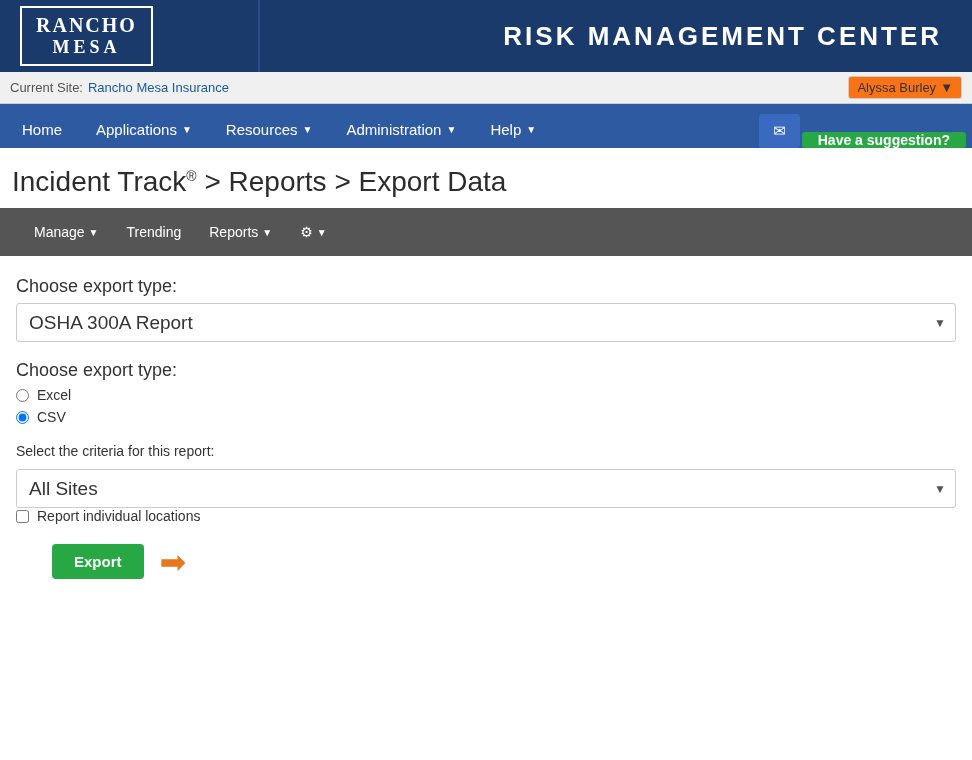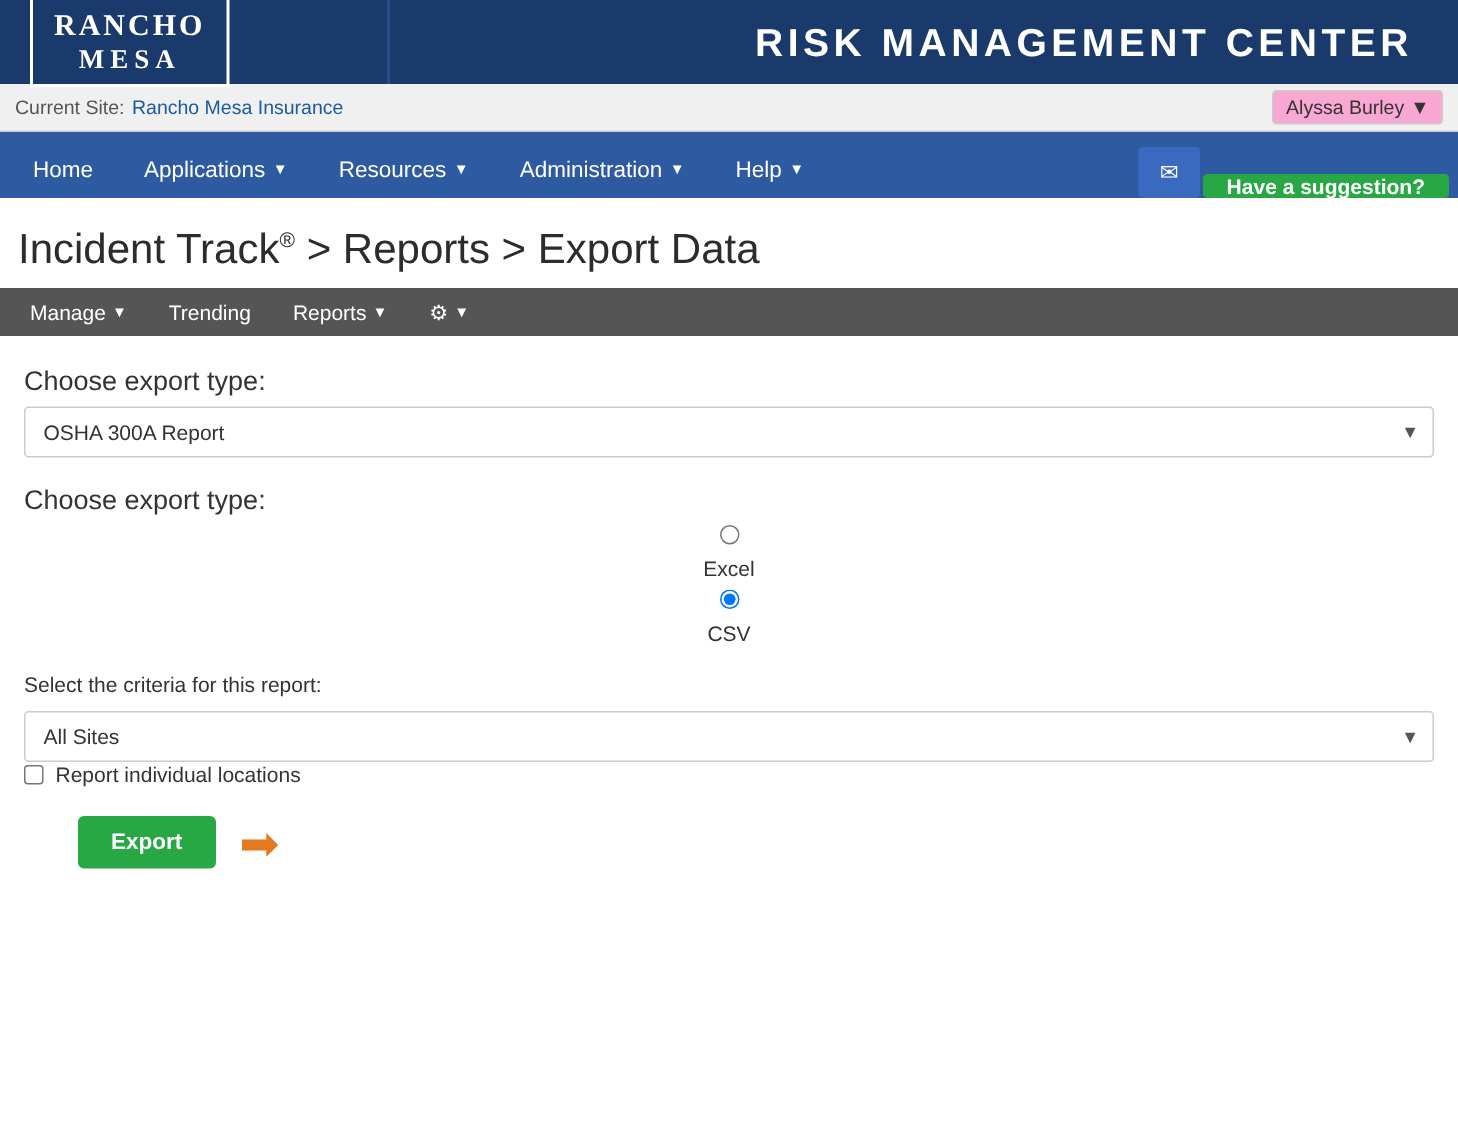--- a/index.html
+++ b/index.html
@@ -3,21 +3,21 @@
   <meta charset="utf-8">
   <style>
     * { box-sizing: border-box; margin: 0; padding: 0; }
     body { font-family: Arial, sans-serif; font-size: 14px; background: #fff; color: #333; }
 
     
     .header {
       display: flex;
       align-items: stretch;
       background: #1a3a6b;
-      height: 56px;
+      height: 72px;
     }
     .header-logo {
       background: #1a3a6b;
       display: flex;
       align-items: center;
       padding: 0 20px;
       border-right: 2px solid #2a4a8b;
       min-width: 260px;
     }
     .logo-box {
@@ -56,21 +56,21 @@
       font-size: 13px;
     }
     .current-site { display: flex; align-items: center; gap: 5px; }
     .current-site-label { color: #555; }
     .current-site-link { color: #1a5aa0; text-decoration: none; }
     .user-dropdown {
       display: flex;
       align-items: center;
       gap: 4px;
       cursor: pointer;
-      background: #f9a8d4;
+      background: #f97316;
       border: 1px solid #ccc;
       padding: 3px 8px;
       border-radius: 3px;
     }
     .user-dropdown span { color: #333; }
 
     
     .navbar {
       background: #2d5aa0;
       display: flex;
@@ -122,22 +122,22 @@
       font-weight: 300;
     }
     .page-title sup { font-size: 14px; }
 
     
     .sub-nav {
       background: #555;
       display: flex;
       align-items: center;
       gap: 0;
-      padding: 0 6px;
-      height: 32px;
+      padding: 0 20px;
+      height: 48px;
     }
     .sub-nav-item {
       color: #fff;
       padding: 8px 14px;
       cursor: pointer;
       font-size: 14px;
       display: flex;
       align-items: center;
       gap: 4px;
       border-radius: 3px;
@@ -155,42 +155,42 @@
       color: #333;
       margin-bottom: 6px;
       display: block;
     }
 
     .form-select {
       width: 100%;
       padding: 8px 12px;
       border: 1px solid #ccc;
       border-radius: 3px;
-      font-size: 14px;
+      font-size: 19px;
       background: #fff;
       appearance: none;
       cursor: pointer;
       color: #333;
     }
     .select-wrapper {
       position: relative;
     }
     .select-wrapper::after {
       content: '▼';
       position: absolute;
       right: 10px;
       top: 50%;
       transform: translateY(-50%);
       font-size: 12px;
       color: #555;
       pointer-events: none;
     }
 
     .radio-group { display: flex; flex-direction: column; gap: 6px; margin-top: 4px; }
-    .radio-label { display: flex; align-items: center; gap: 8px; cursor: pointer; font-size: 14px; flex-direction: column; }
+    .radio-label { display: flex; align-items: center; gap: 8px; cursor: pointer; font-size: 14px; }
     .radio-label input[type="radio"] { cursor: pointer; }
 
     .criteria-label {
       font-size: 14px;
       color: #333;
       margin-bottom: 10px;
       display: block;
     }
     .criteria-selects { display: flex; flex-direction: column; gap: 8px; }
 

